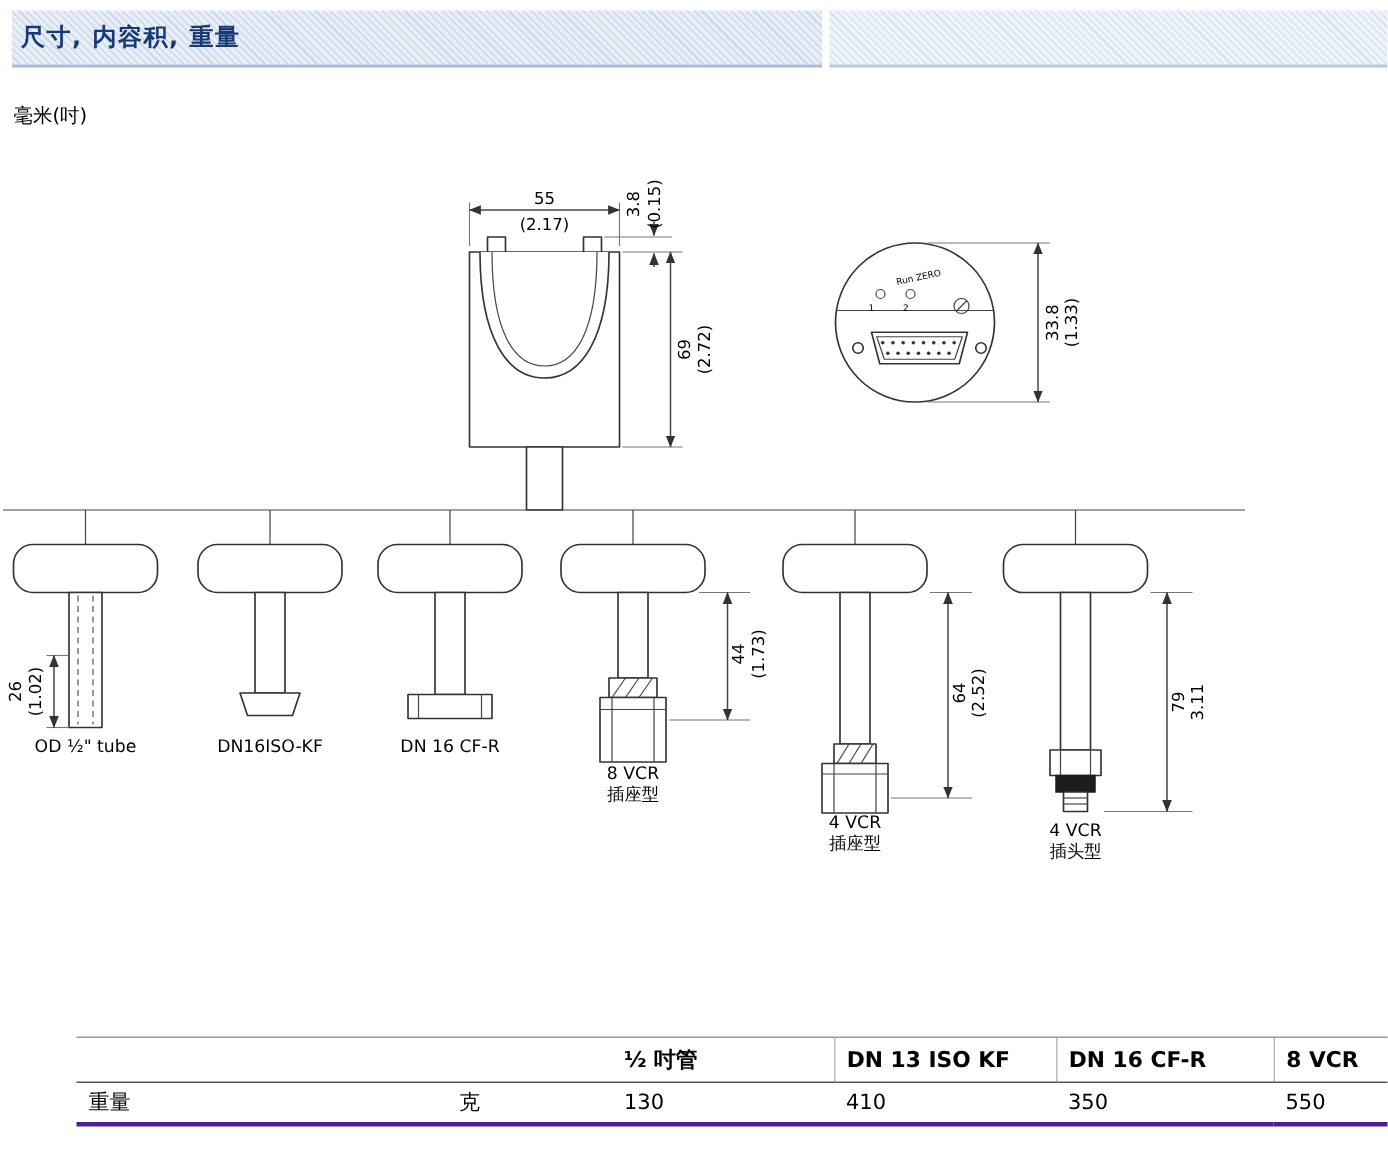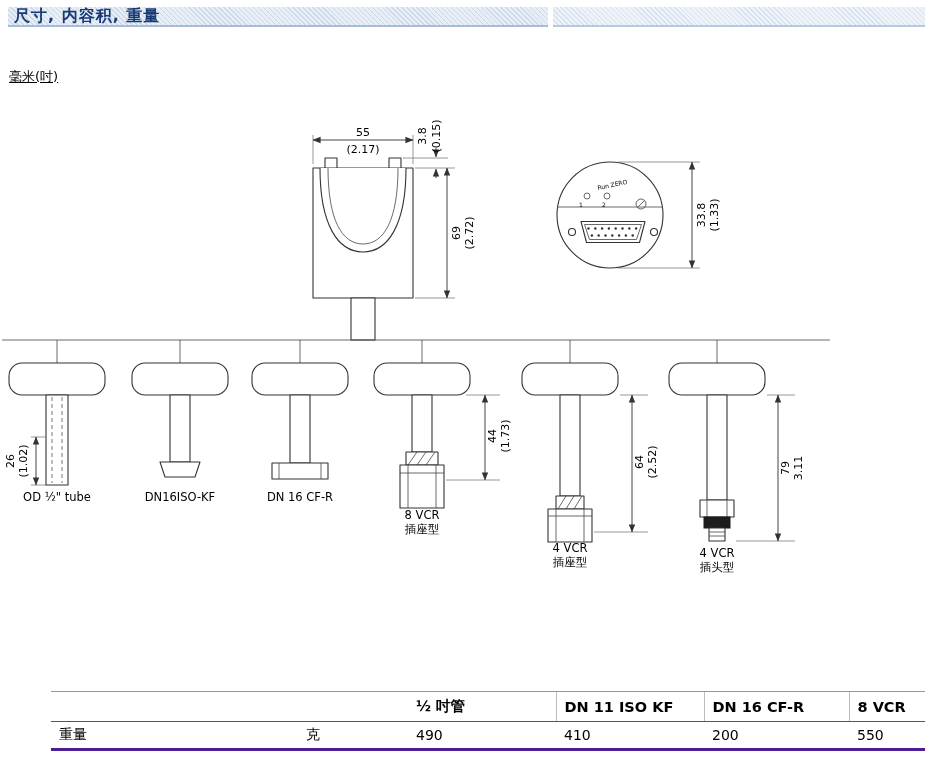--- a/index.html
+++ b/index.html
@@ -1,33 +1,33 @@
 <!DOCTYPE html>
 <html><head>
 <meta charset="utf-8">
 <style>
   html,body{margin:0;padding:0;}
   body{
     width:925px;height:784px;background:#ffffff;color:#000;
     font-family:"DejaVu Sans","Liberation Sans",sans-serif;
     position:relative;overflow:hidden;
   }
-  .header-bar{position:absolute;left:8px;top:7px;right:0;height:18px;}
+  .header-bar{position:absolute;left:8px;top:7px;right:0;height:36px;}
   .hb-left{
     position:absolute;left:0;top:0;width:540px;height:100%;
     background:repeating-linear-gradient(45deg,#cdd9ea 0px,#cdd9ea 1px,#e8eef6 1px,#e8eef6 3.5px);
     border-bottom:2px solid #a8bcd6;display:flex;align-items:center;
   }
   .hb-right{
     position:absolute;left:545px;top:0;right:0;height:100%;
     background:repeating-linear-gradient(45deg,#d8e2ef 0px,#d8e2ef 1px,#eef3f9 1px,#eef3f9 3.5px);
     border-bottom:2px solid #b8c9dd;
   }
   .hb-title{font-size:16px;font-weight:bold;color:#173a74;padding-left:6px;letter-spacing:1px;}
-  .units-note{position:absolute;left:9px;top:68px;font-size:13px;text-decoration:underline;}
+  .units-note{position:absolute;left:9px;top:68px;font-size:13px;}
   .drawing{position:absolute;left:0;top:100px;}
 
   
   .shape{stroke:#333;stroke-width:1.1;fill:#fff;stroke-linejoin:round;}
   .shape-thin{stroke:#444;stroke-width:0.8;fill:none;}
   .fillb{fill:#1d1d1d;stroke:#1d1d1d;}
   .ext{stroke:#777;stroke-width:0.75;}
   .dim{stroke:#444;stroke-width:1;fill:none;}
   .bore{stroke:#555;stroke-width:0.8;stroke-dasharray:4 3;}
   .dt{font-size:11px;fill:#000;}
@@ -267,31 +267,31 @@
           <col class="c3">
           <col class="c4">
           <col class="c5">
           <col class="c6">
       </colgroup>
       <thead>
         <tr>
           <th></th>
           <th></th>
           <th>½ 吋管</th>
-          <th class="sep">DN 11 ISO KF</th>
+          <th class="sep">DN 13 ISO KF</th>
           <th class="sep">DN 16 CF-R</th>
           <th class="sep">8 VCR</th>
         </tr>
       </thead>
       <tbody>
         <tr>
           <td>重量</td>
           <td>克</td>
-          <td>490</td>
+          <td>130</td>
           <td>410</td>
-          <td>200</td>
+          <td>350</td>
           <td>550</td>
         </tr>
       </tbody>
     </table>
   </div>
 
 </div>
 
 </body></html>

